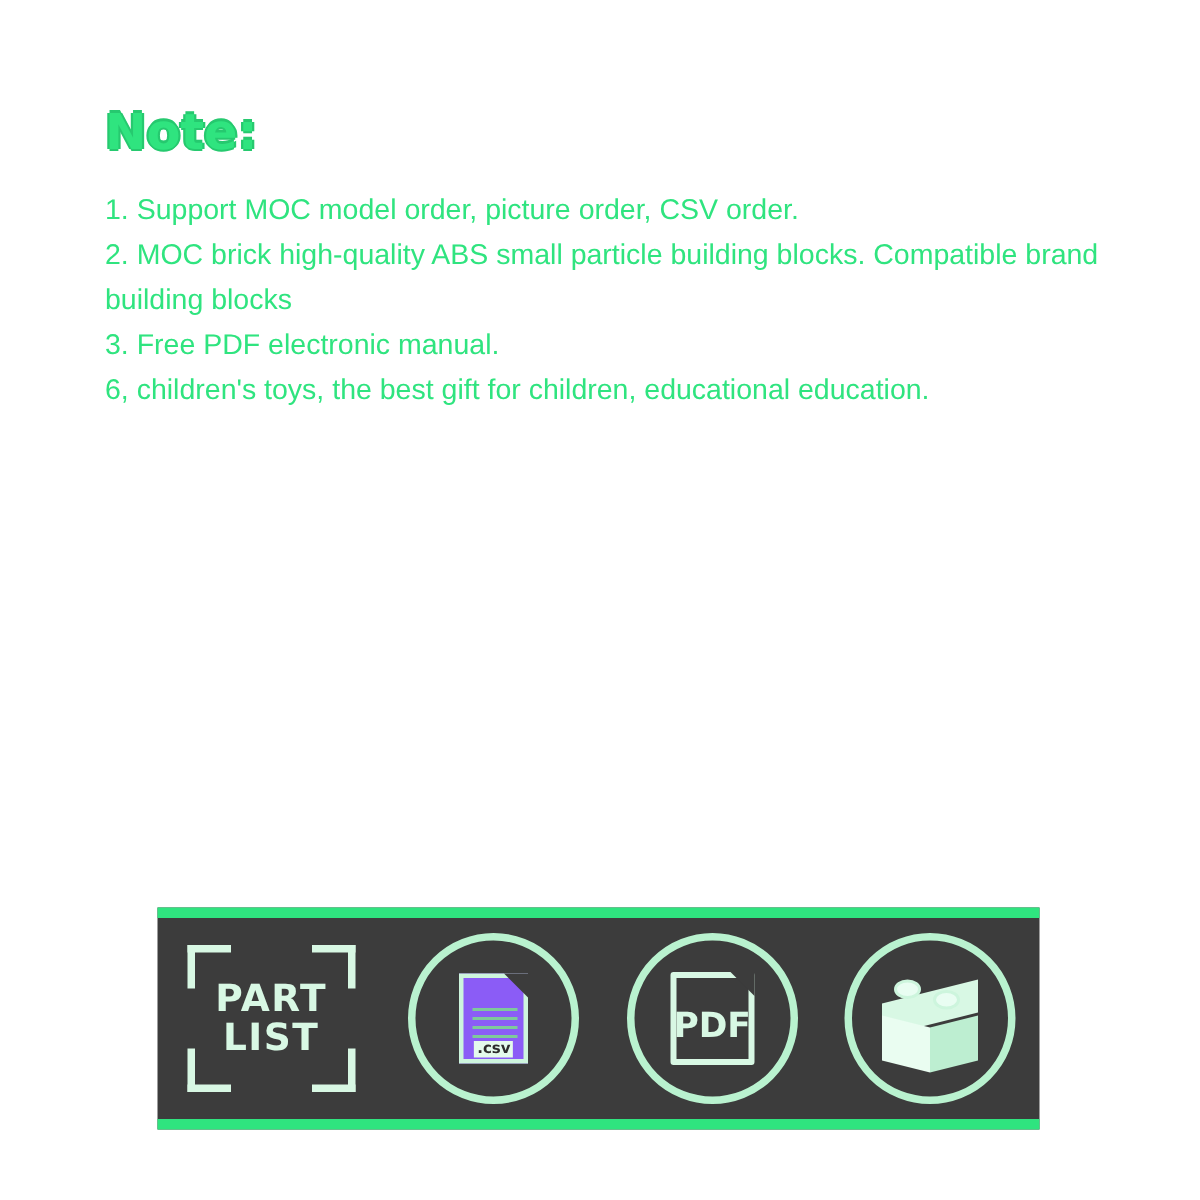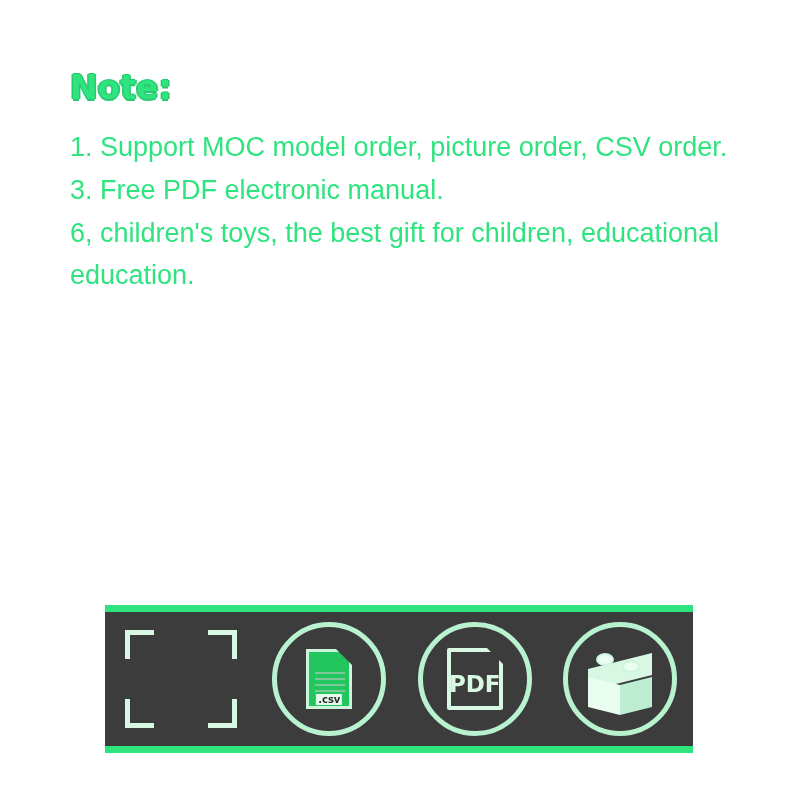--- a/index.html
+++ b/index.html
@@ -33,21 +33,21 @@
     text-shadow:
       -1.5px 0 0 #26c96f,
        1.5px 0 0 #26c96f,
        0 -1.5px 0 #26c96f,
        0 1.5px 0 #26c96f;
     font-family: "DejaVu Sans", sans-serif;
   }
 
   .note-lines {
     color: #2fe47f;
-    font-size: 27px;
+    font-size: 19px;
     line-height: 1.58;
     max-width: 740px;
   }
 
   .note-line {
     white-space: nowrap;
   }
   .note-line.wrap {
     white-space: normal;
   }
@@ -113,21 +113,21 @@
     border-radius: 50%;
     border: 5px solid #b9f2cf;
     display: flex;
     align-items: center;
     justify-content: center;
   }
   .csv-page {
     position: relative;
     width: 46px;
     height: 60px;
-    background: #22c55e;
+    background: #8b5cf6;
     border: 3px solid #cdf5dd;
     box-sizing: border-box;
   }
   .csv-page .fold {
     position: absolute;
     top: -3px;
     right: -3px;
     width: 0;
     height: 0;
     border-left: 16px solid transparent;
@@ -257,32 +257,37 @@
 </style>
 </head>
 <body>
 
 <div class="page">
 
   <h1 class="note-title">Note:</h1>
 
   <div class="note-lines">
     <div class="note-line">1. Support MOC model order, picture order, CSV order.</div>
+    <div class="note-line wrap">2. MOC brick high-quality ABS small particle building blocks. Compatible brand building blocks</div>
     <div class="note-line">3. Free PDF electronic manual.</div>
     <div class="note-line wrap">6, children's toys, the best gift for children, educational education.</div>
   </div>
 
   <div class="badge-bar">
 
     <div class="badge">
       <div class="partlist">
         <span class="bracket tl"></span>
         <span class="bracket tr"></span>
         <span class="bracket bl"></span>
         <span class="bracket br"></span>
+        <div class="pl-text">
+          <div>PART</div>
+          <div>LIST</div>
+        </div>
       </div>
     </div>
 
     <div class="badge">
       <div class="csv-icon">
         <div class="csv-page">
           <span class="fold"></span>
           <div class="ruled">
             <i></i>
               <i></i>

